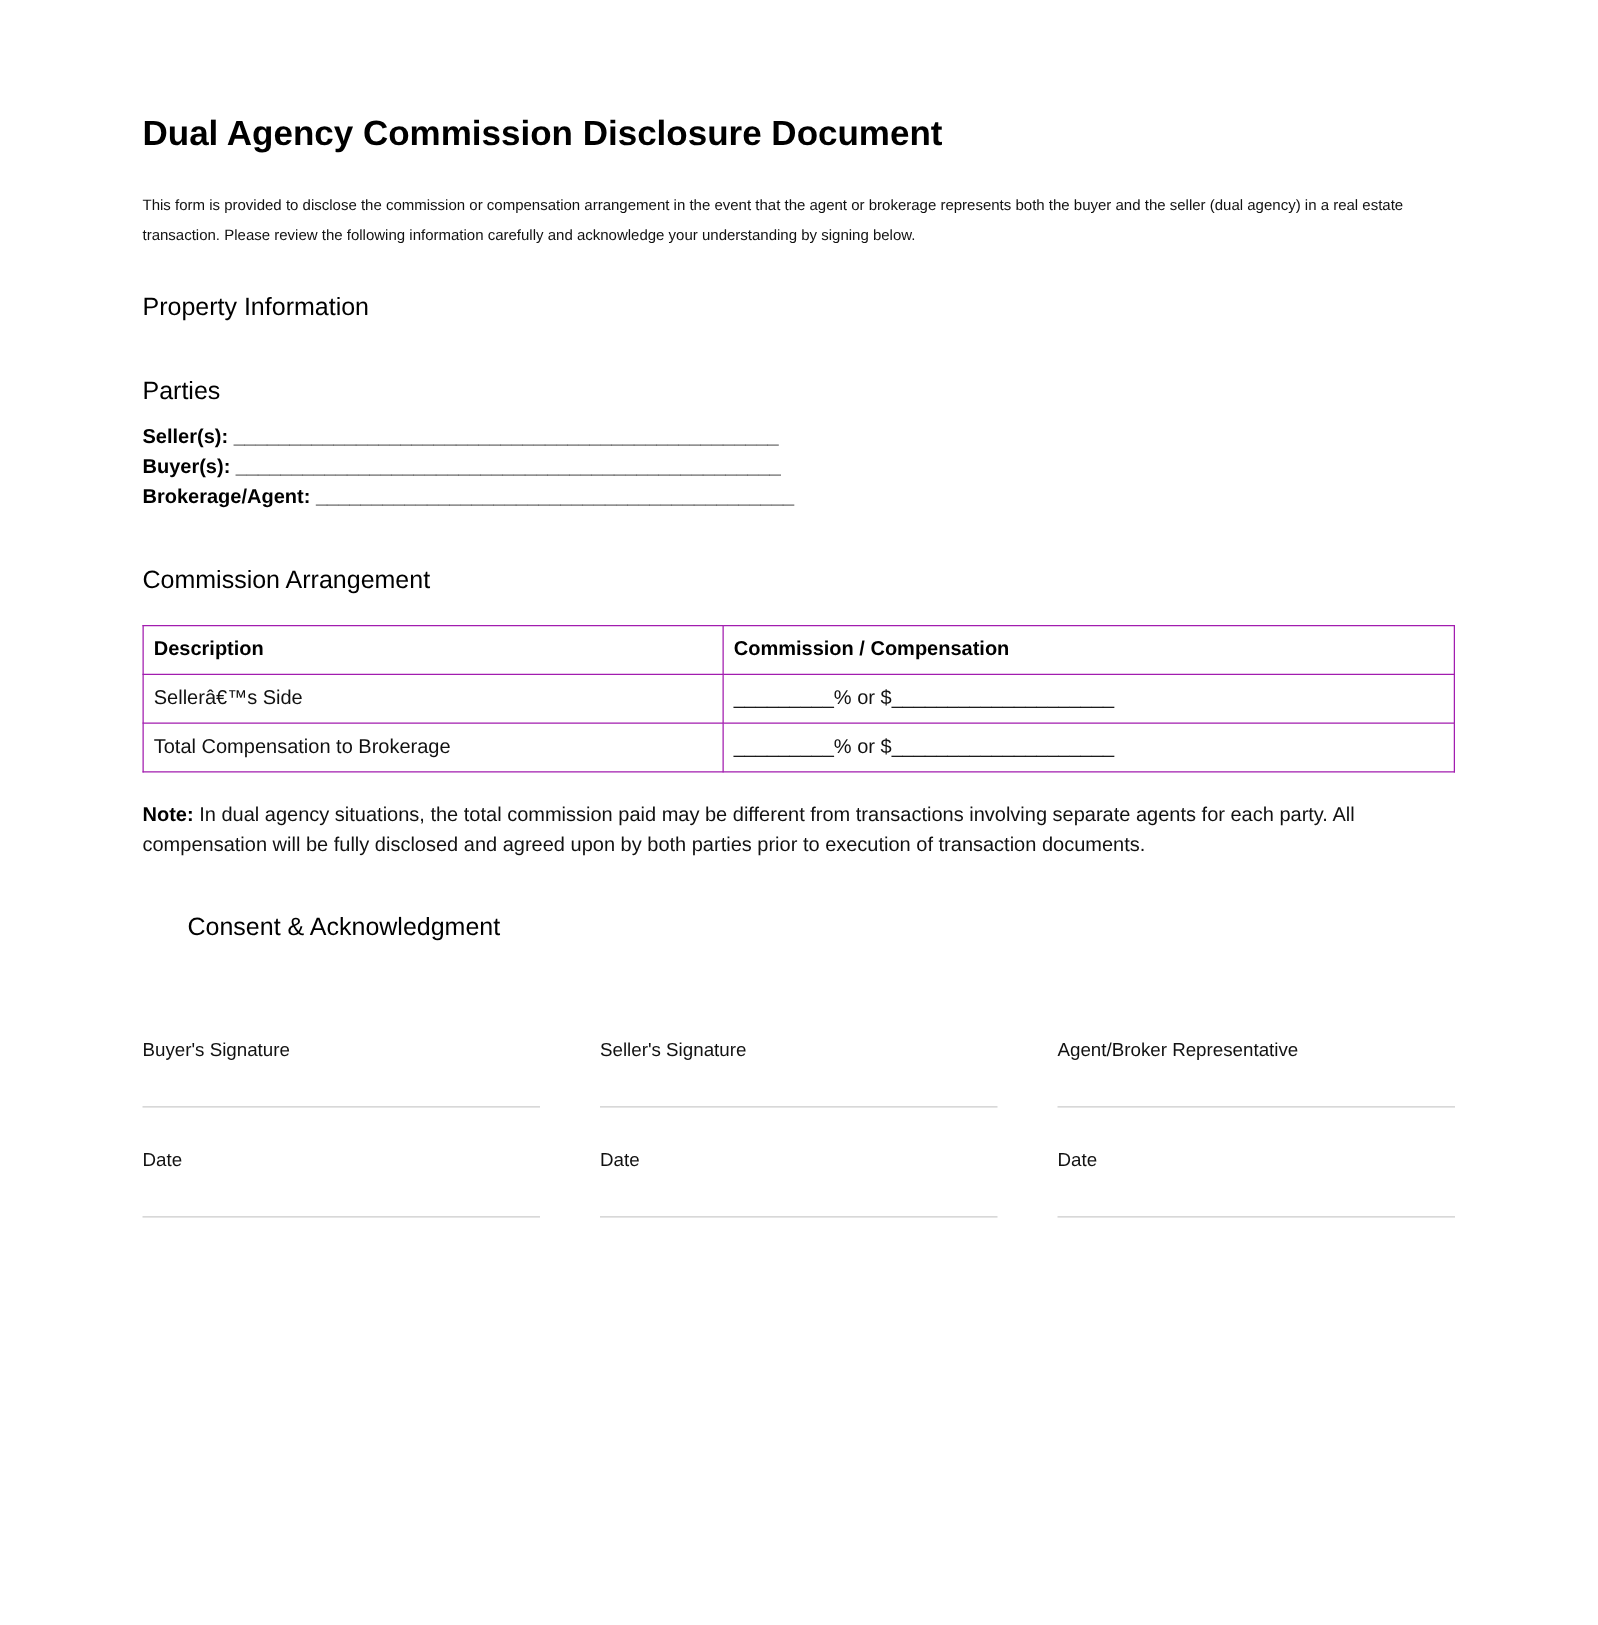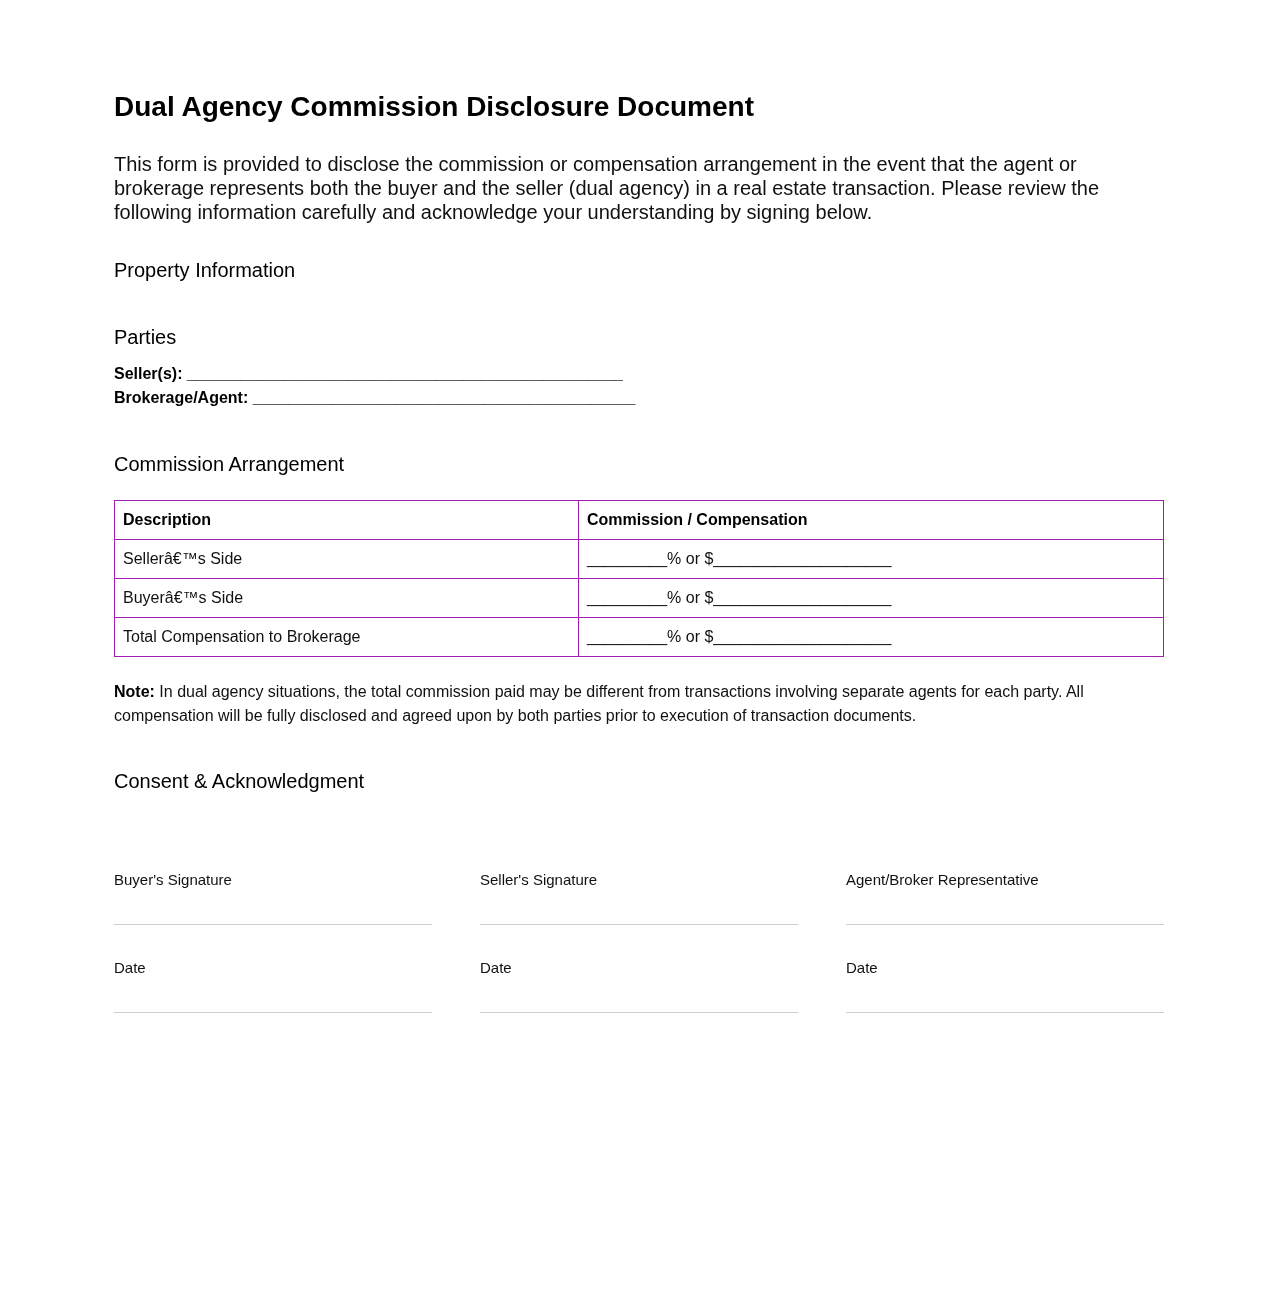--- a/index.html
+++ b/index.html
@@ -15,35 +15,35 @@
     padding-top: 88px;
   }
   h1 {
     font-size: 28px;
     font-weight: bold;
     margin: 0;
     line-height: 38px;
     color: #000;
   }
   .intro {
-    font-size: 20px;
+    font-size: 12px;
     line-height: 24px;
     margin: 26px 0 0 0;
   }
   h2 {
     font-size: 20px;
     font-weight: normal;
     margin: 0;
     line-height: 26px;
     color: #000;
   }
   .section-prop { margin-top: 33px; }
   .section-parties { margin-top: 41px; }
   .section-commission { margin-top: 41px; }
-  .section-consent { margin-top: 40px; }
+  .section-consent { margin-top: 40px; margin-left: 36px; }
   .fields {
     margin-top: 12px;
     font-size: 16px;
     line-height: 24px;
     font-weight: bold;
     color: #000;
   }
   .field-line { white-space: nowrap; }
   table {
     margin-top: 23px;
@@ -98,42 +98,42 @@
   </section>
 
   <section class="section-parties">
     <h2>Parties</h2>
     <div class="fields">
       <div class="field-line">
         <span>Seller(s):</span>
         <span>_________________________________________________</span>
       </div>
       <div class="field-line">
+        <span>Buyer(s):</span>
+        <span>_________________________________________________</span>
+      </div>
+      <div class="field-line">
         <span>Brokerage/Agent:</span>
         <span>___________________________________________</span>
       </div>
     </div>
   </section>
 
   <section class="section-commission">
     <h2>Commission Arrangement</h2>
     <table>
       <thead>
         <tr>
           <th>Description</th>
           <th>Commission / Compensation</th>
         </tr>
       </thead>
       <tbody>
         <tr>
           <td class="desc">Sellerâ€™s Side</td>
-          <td>_________% or $____________________</td>
-        </tr>
-        <tr>
-          <td class="desc">Buyerâ€™s Side</td>
           <td>_________% or $____________________</td>
         </tr>
         <tr>
           <td class="desc">Total Compensation to Brokerage</td>
           <td>_________% or $____________________</td>
         </tr>
       </tbody>
     </table>
     <p class="note"><b>Note:</b><span> In dual agency situations, the total commission paid may be different from transactions involving separate agents for each party. All compensation will be fully disclosed and agreed upon by both parties prior to execution of transaction documents.</span></p>
   </section>

